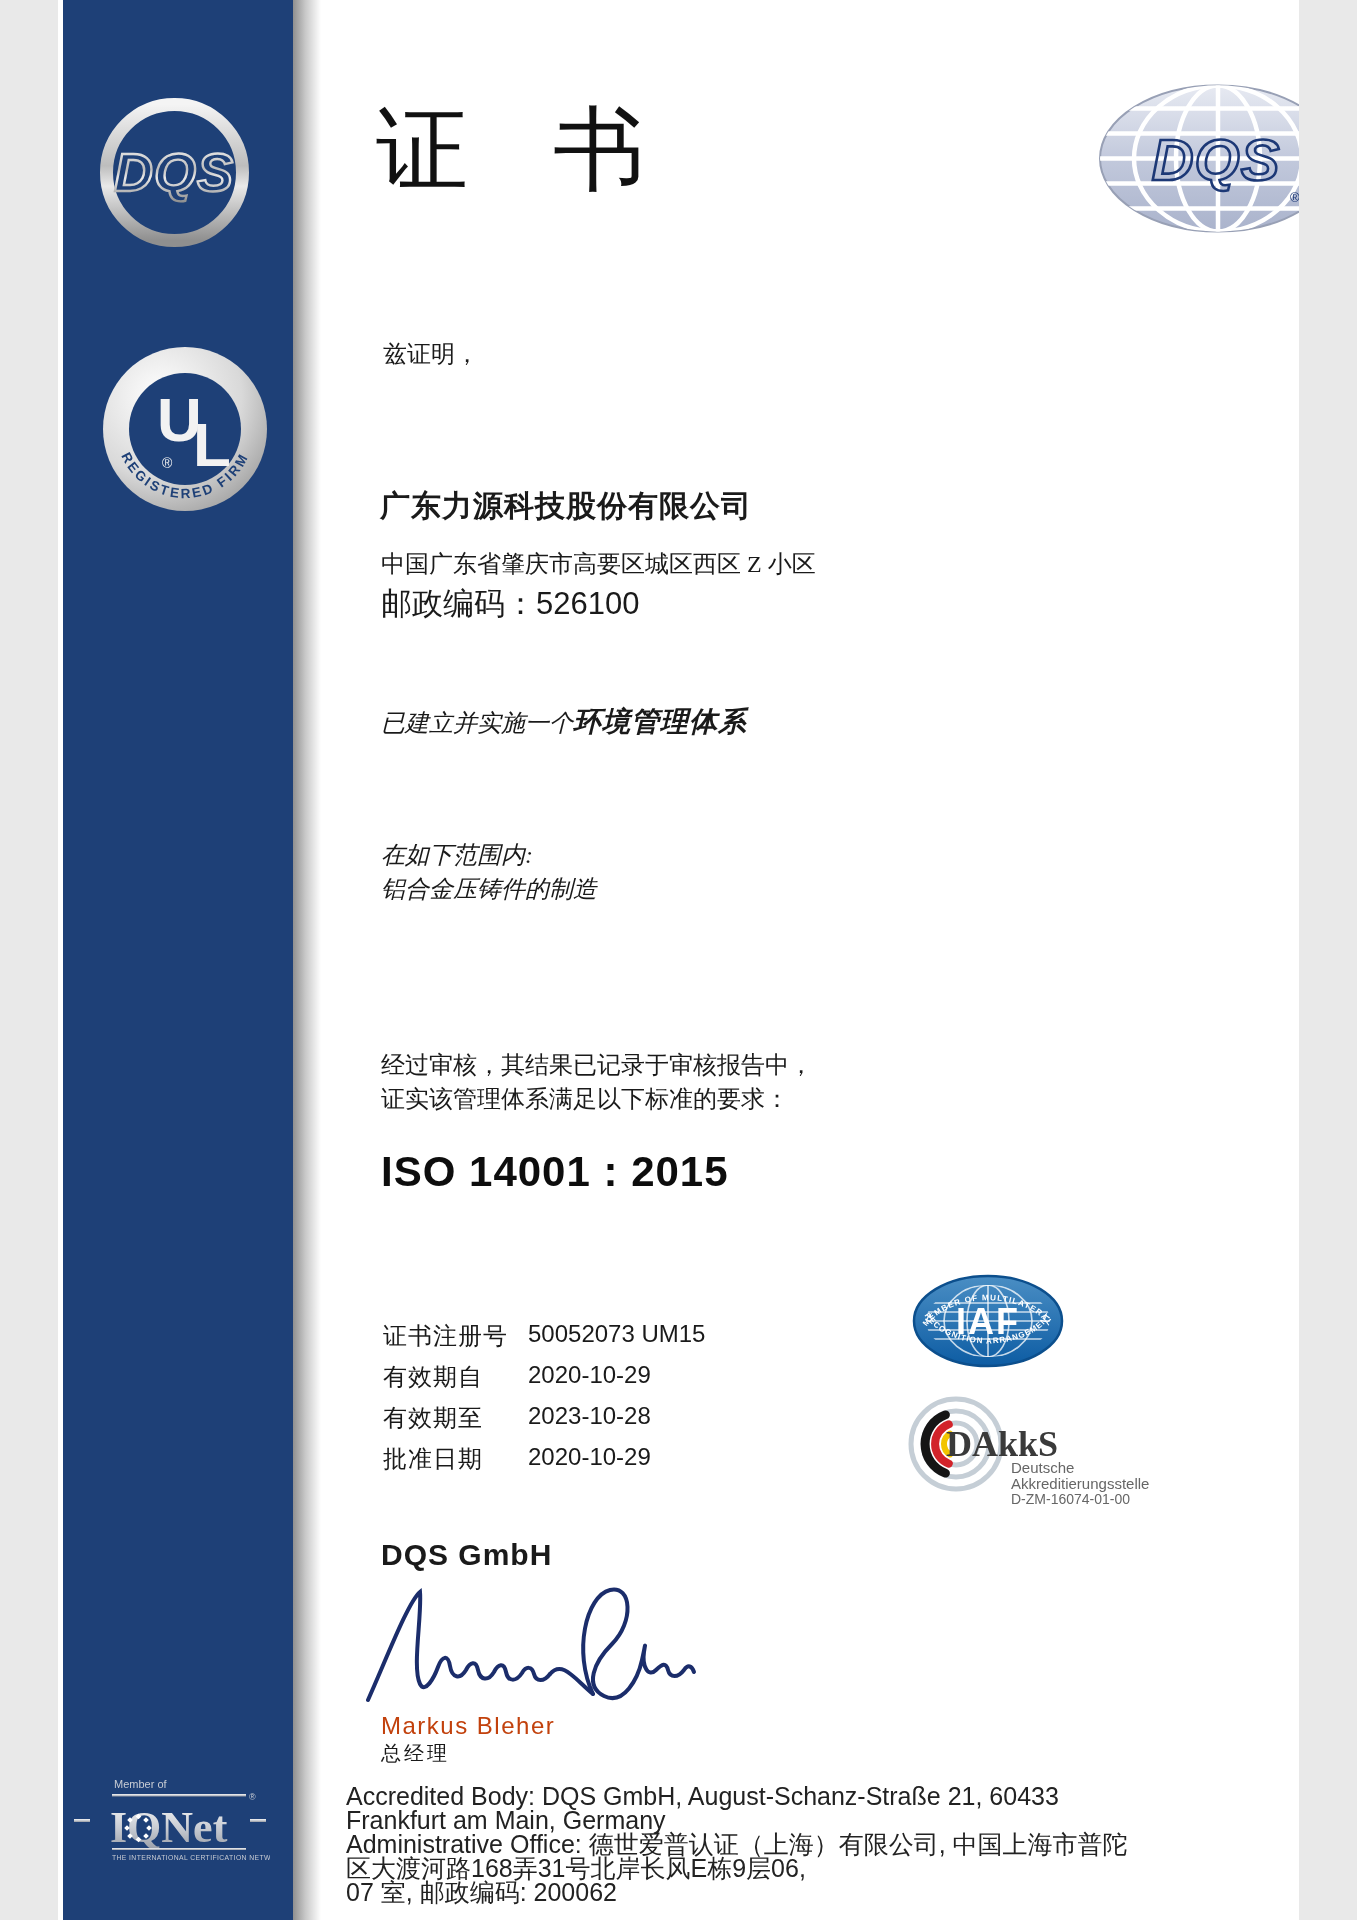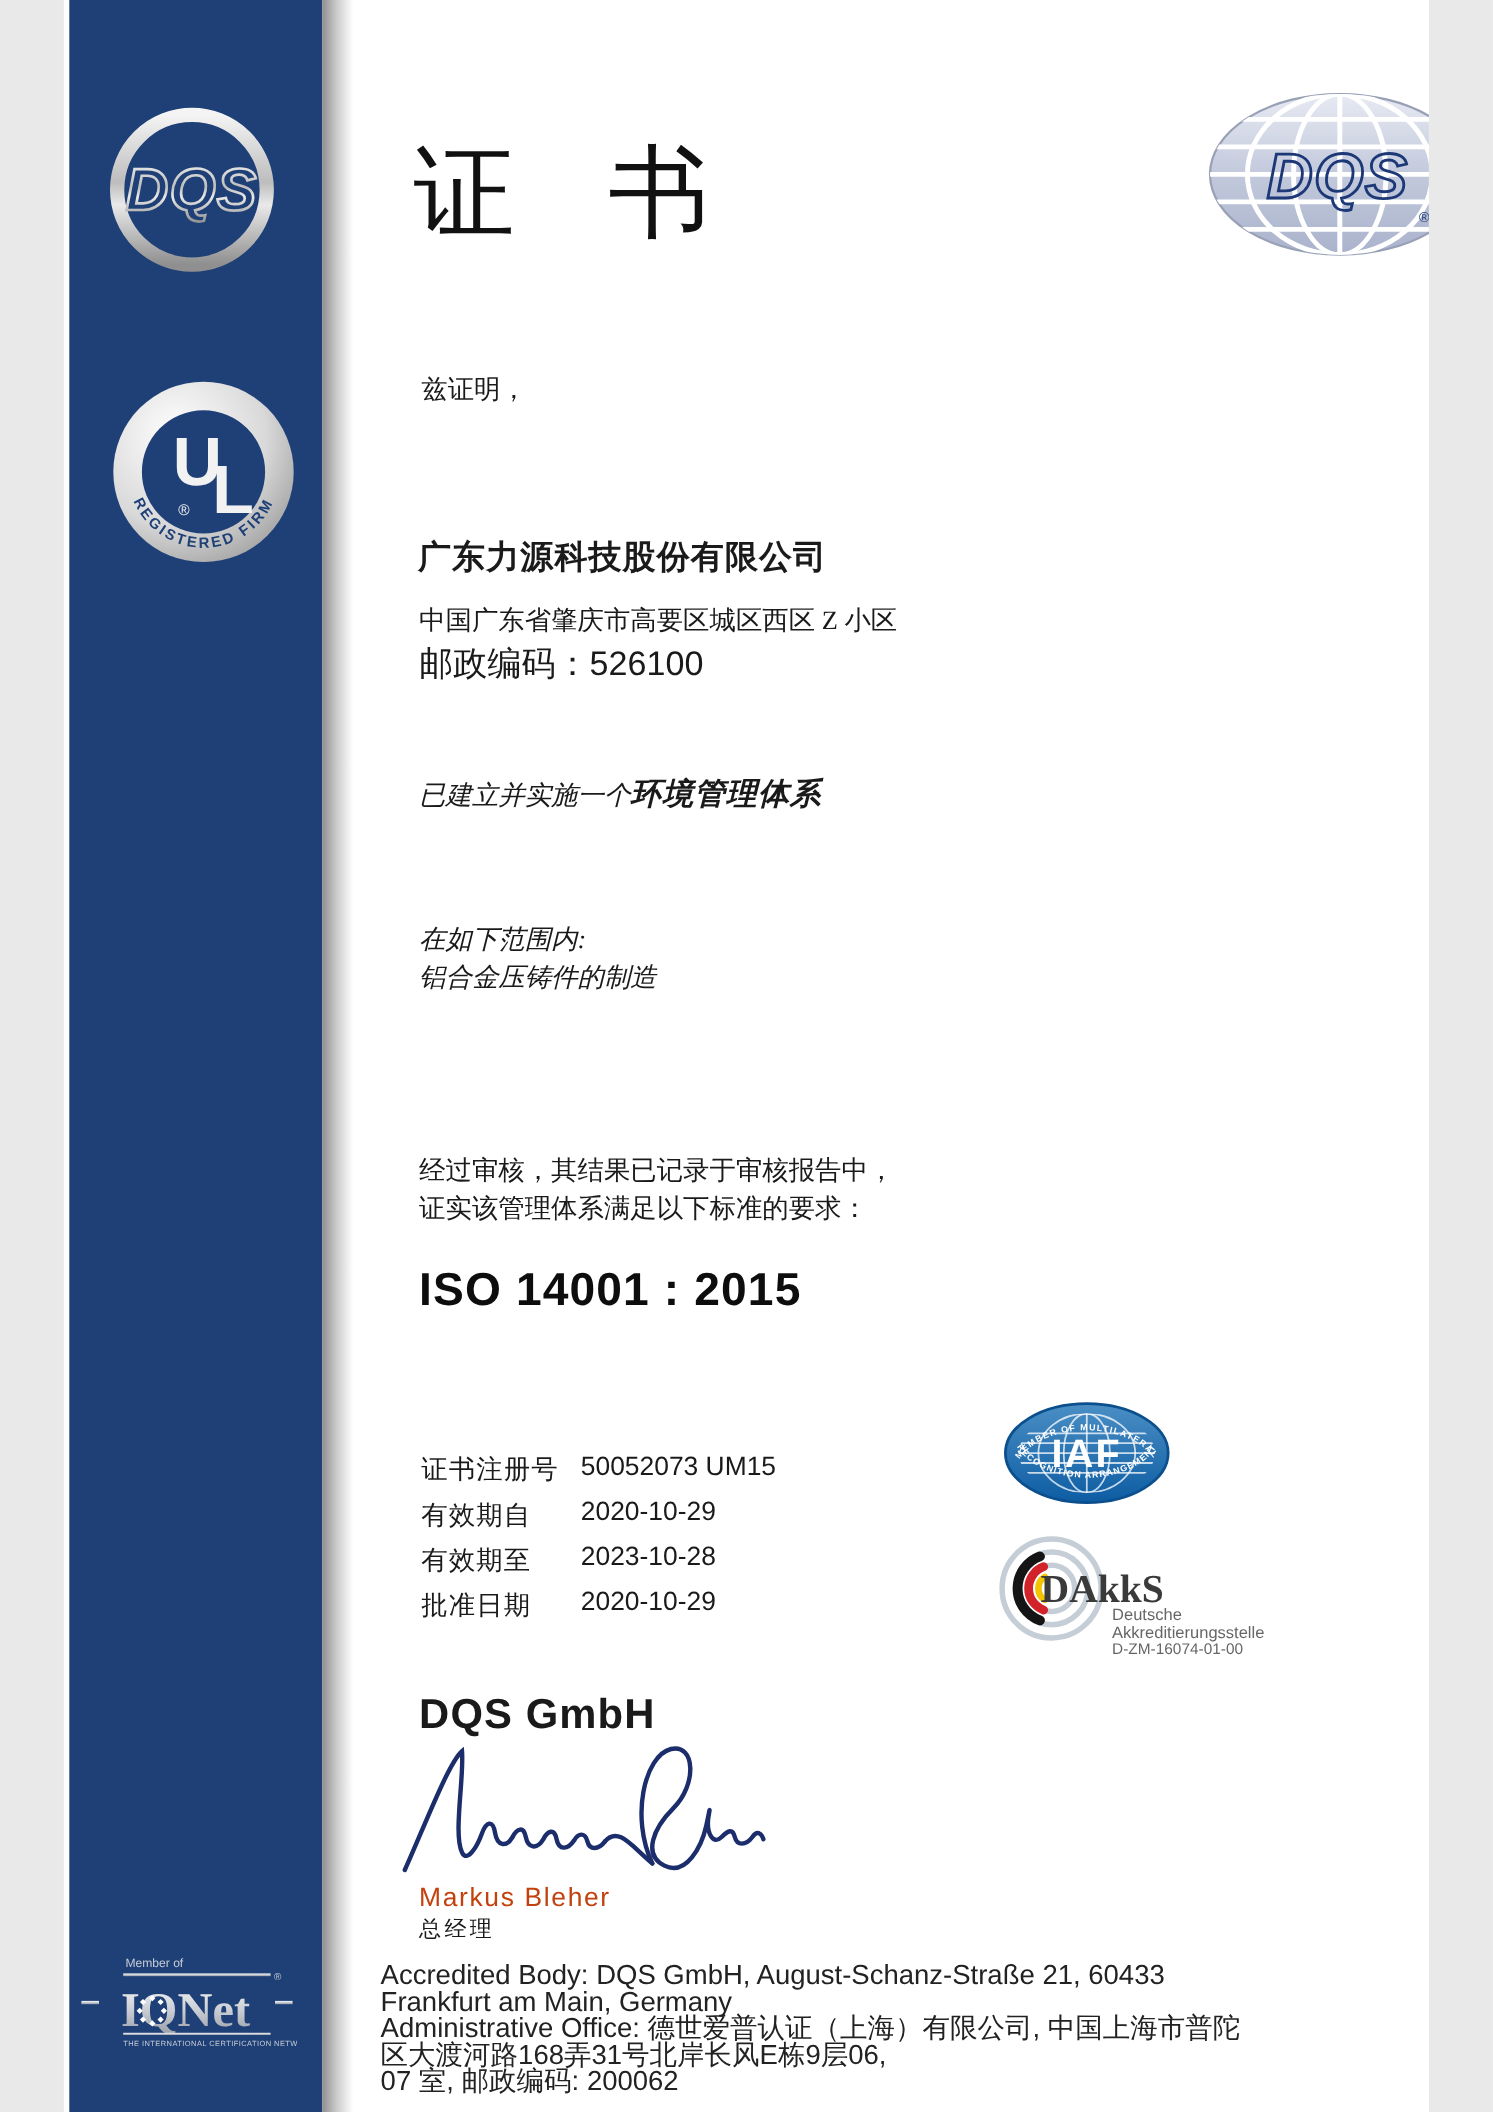--- a/index.html
+++ b/index.html
@@ -7,35 +7,35 @@
         font-family:"Liberation Sans",sans-serif;color:#1a1a1a;}
   
   .band{position:absolute;left:5px;top:0;width:230px;height:1920px;background:#1e4077;}
   .band-fade{position:absolute;left:235px;top:0;width:28px;height:1920px;
              background:linear-gradient(to right,#8f8f8f 0%,#c9c9c9 45%,#ffffff 100%);}
   .abs{position:absolute;}
   .cn{font-family:"Liberation Serif",serif;}
   .sans{font-family:"Liberation Sans",sans-serif;}
 
   .doc-title{left:318px;top:98px;font-size:92px;line-height:1.15;color:#111;
-             font-family:"Liberation Serif",serif;word-spacing:58px;letter-spacing:2px;margin-top:25px;}
+             font-family:"Liberation Serif",serif;word-spacing:58px;letter-spacing:2px;}
   .intro{left:325px;top:338px;font-size:24px;text-align:center;}
   .company-name{left:322px;top:486px;font-size:30px;font-weight:bold;letter-spacing:1px;}
   .company-address{left:323px;top:548px;font-size:24px;}
   .company-postal{left:323px;top:583px;font-size:31px;}
   .company-postal .num{font-family:"Liberation Sans",sans-serif;}
   .statement{left:323px;top:703px;font-size:24px;font-style:italic;}
   .statement b{font-size:28px;letter-spacing:1px;}
   .scope{left:323px;top:838px;font-size:24px;line-height:34px;font-style:italic;}
   .audit{left:323px;top:1048px;font-size:24px;line-height:34px;}
   .standard{left:323px;top:1148px;font-size:42px;font-weight:bold;letter-spacing:1px;color:#0d0d0d;}
   .detail-row{position:absolute;left:325px;width:420px;font-size:24px;}
   .detail-row .lbl{font-family:"Liberation Serif",serif;letter-spacing:1px;}
   .detail-row .val{position:absolute;left:145px;font-family:"Liberation Sans",sans-serif;}
-  .issuer-name{left:323px;top:1538px;font-size:38px;font-weight:bold;letter-spacing:1px;}
+  .issuer-name{left:323px;top:1538px;font-size:30px;font-weight:bold;letter-spacing:1px;}
   .signer-name{left:323px;top:1712px;font-size:24px;letter-spacing:1.5px;color:#c2410c;}
   .signer-title{left:323px;top:1740px;font-size:20px;letter-spacing:3px;}
   .footer{left:288px;top:1784px;width:800px;font-size:25px;line-height:24px;color:#222;}
 </style>
 </head>
 <body>
 
 <div id="page">
 
   <div class="band"></div>

